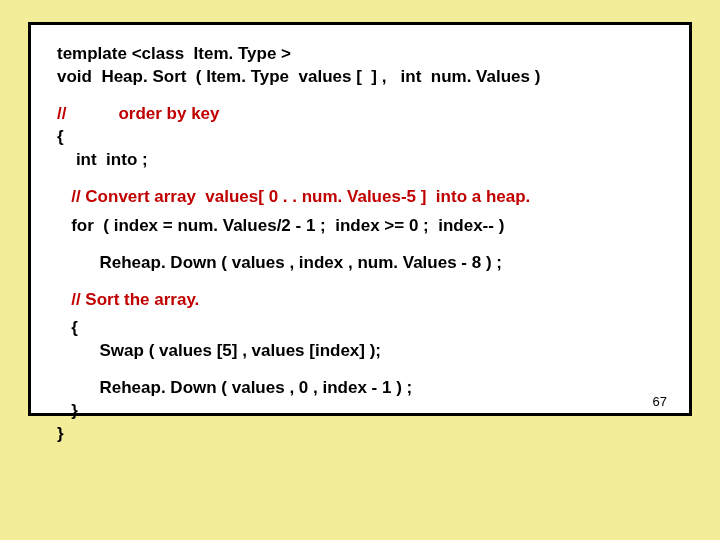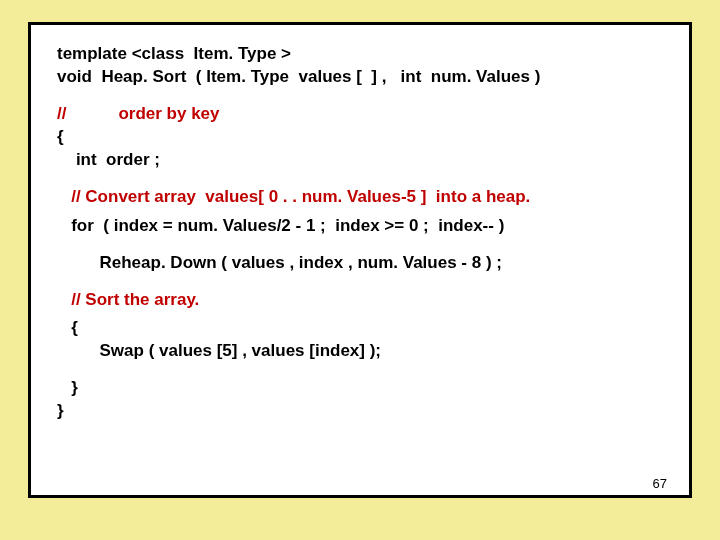--- a/index.html
+++ b/index.html
@@ -18,21 +18,21 @@
     background: #f3ed9a;
     padding: 22px 28px 10px 28px;
     position: relative;
   }
   .codebox {
     background: #ffffff;
     border: 3px solid #000;
     padding: 18px 20px 4px 26px;
     box-sizing: border-box;
     width: 664px;
-    height: 476px;
+    height: 394px;
     position: relative;
   }
   .line {
     font-weight: bold;
     font-size: 17px;
     color: #000;
     line-height: 1.35;
     white-space: pre;
   }
   .red { color: #c00000; }
@@ -51,31 +51,32 @@
 <body>
 
 <div class="slide">
   <div class="codebox">
 
     <div class="line">template &lt;class  Item. Type &gt;</div>
     <div class="line">void  Heap. Sort  ( Item. Type  values [  ] ,   int  num. Values )</div>
     <div class="gap-md"></div>
     <div class="line red">//           order by key</div>
     <div class="line">{</div>
-    <div class="line">    int  order ;</div>
+    <div class="line">    int  into ;</div>
     <div class="gap-md"></div>
     <div class="line red">   // Convert array  values[ 0 . . num. Values-5 ]  into a heap.</div>
     <div class="gap-sm"></div>
     <div class="line">   for  ( index = num. Values/2 - 1 ;  index &gt;= 0 ;  index-- )</div>
     <div class="gap-md"></div>
     <div class="line">         Reheap. Down ( values , index , num. Values - 8 ) ;</div>
     <div class="gap-md"></div>
     <div class="line red">   // Sort the array.</div>
     <div class="gap-sm"></div>
     <div class="line">   {</div>
     <div class="line">         Swap ( values [5] , values [index] );</div>
     <div class="gap-md"></div>
+    <div class="line">         Reheap. Down ( values , 0 , index - 1 ) ;</div>
     <div class="line">   }</div>
     <div class="line">}</div>
 
     <div class="pagenum">67</div>
   </div>
 </div>
 
 </body></html>

